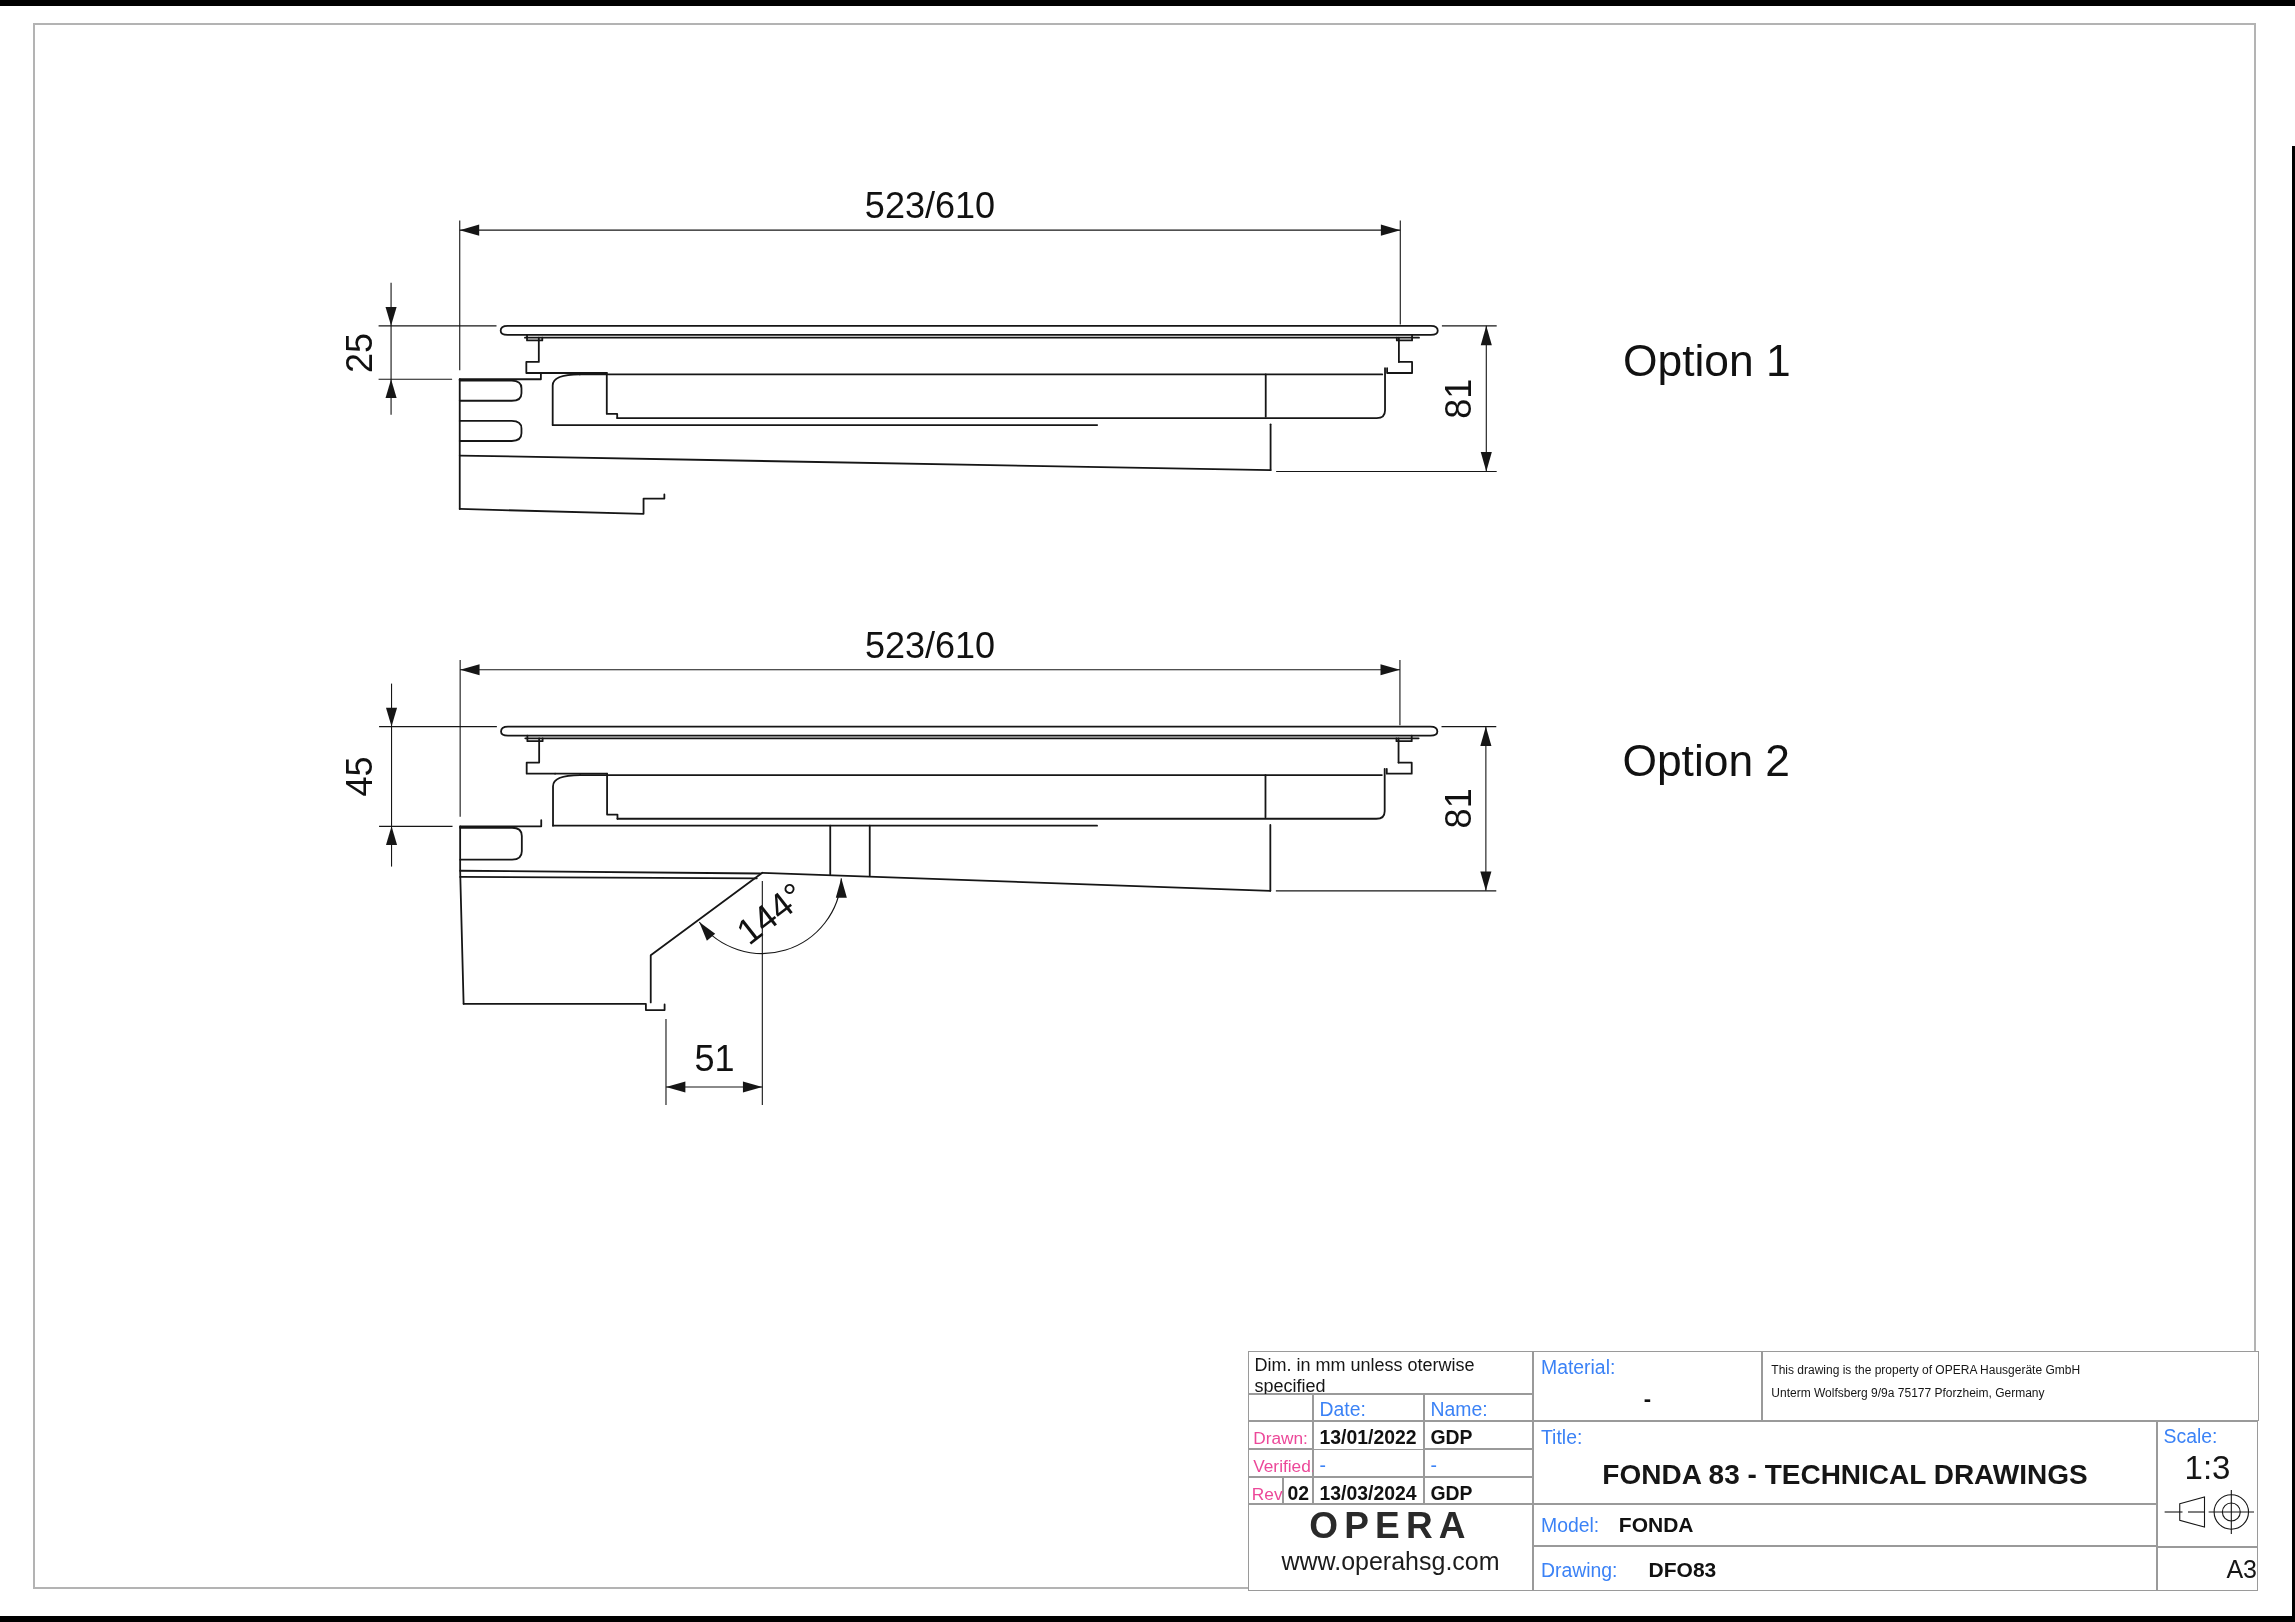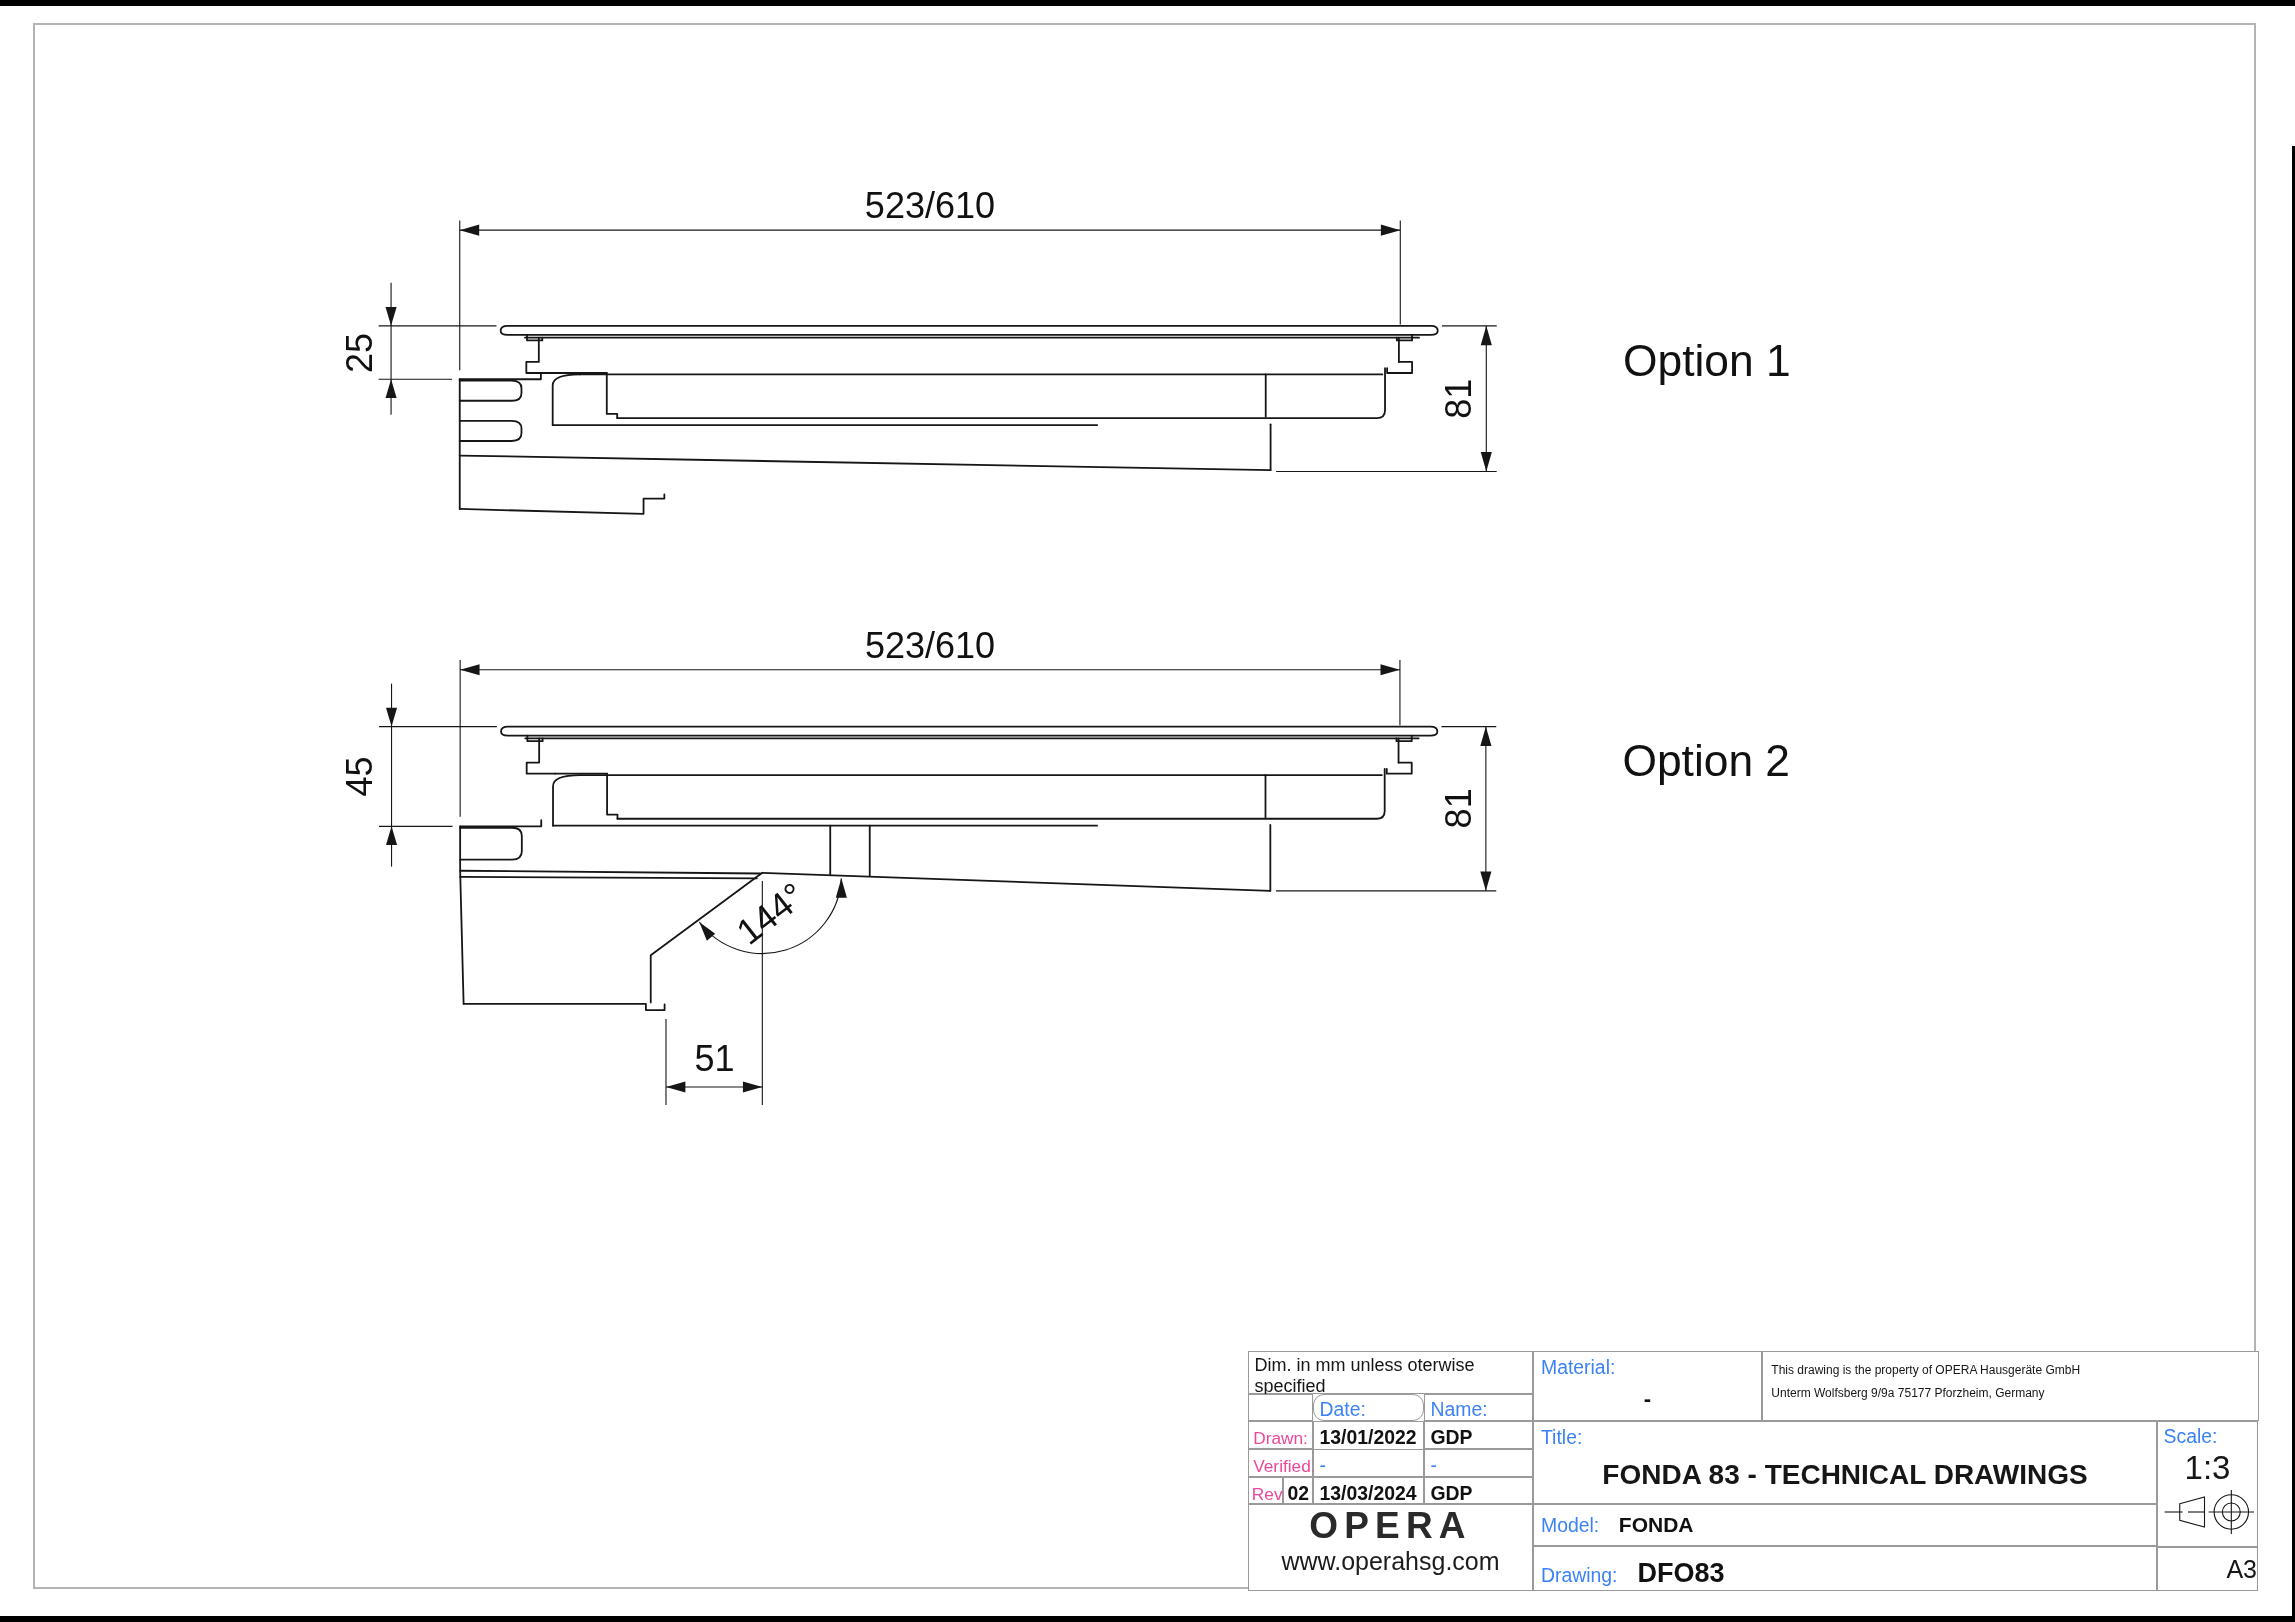--- a/index.html
+++ b/index.html
@@ -161,21 +161,21 @@
 </svg>
 
 <div class="tb">
 
   <div class="cell notes" style="left:0;top:0;width:285px;height:43px;">
     <div>Dim. in mm unless oterwise specified</div>
     <div>Tolerances ISO 2768</div>
   </div>
 
   <div class="cell" style="left:0;top:43px;width:65px;height:27px;"></div>
-  <div class="cell lab2" style="left:65px;top:43px;width:111px;height:27px;padding:2.8px 5.5px;border-radius:11px;">Date:</div>
+  <div class="cell lab2" style="left:65px;top:43px;width:111px;height:27px;padding:2.8px 5.5px;">Date:</div>
   <div class="cell lab2" style="left:176px;top:43px;width:109px;height:27px;padding:2.8px 5.5px;">Name:</div>
 
   <div class="cell lab" style="left:0;top:70px;width:65px;height:28px;padding:5.5px 4.2px;">Drawn:</div>
   <div class="cell val" style="left:65px;top:70px;width:111px;height:40px;padding:4.2px 5.5px;">13/01/2022</div>
   <div class="cell val" style="left:176px;top:70px;width:109px;height:28px;padding:4.2px 5.5px;">GDP</div>
 
   <div class="cell lab" style="left:0;top:98px;width:65px;height:28px;padding:5.5px 4.2px;">Verified.:</div>
   <div class="cell lab2" style="left:65px;top:98px;width:111px;height:28px;padding:4.2px 5.5px;">-</div>
   <div class="cell lab2" style="left:176px;top:98px;width:109px;height:28px;padding:4.2px 5.5px;">-</div>
 
@@ -204,21 +204,21 @@
     <div class="tbig" style="margin-top:9.7px;">FONDA 83 - TECHNICAL DRAWINGS</div>
   </div>
 
   <div class="cell" style="left:285px;top:153px;width:624px;height:42px;padding:8.3px 7px;">
     <span class="lab2">Model:</span>
     <span class="val" style="margin-left:16.6px;font-size:21px;">FONDA</span>
   </div>
 
   <div class="cell" style="left:285px;top:195px;width:624px;height:45px;padding:11px 7px;">
     <span class="lab2">Drawing:</span>
-    <span class="val" style="margin-left:17px;font-size:27px;">DFO83</span>
+    <span class="val" style="margin-left:28px;font-size:21px;">DFO83</span>
   </div>
 
   <div class="cell" style="left:909px;top:70px;width:101px;height:126px;padding:2.8px 5.5px;">
     <span class="lab2">Scale:</span>
     <div class="scaleval" style="text-align:center;margin-top:1.4px;">1:3</div>
     <svg style="position:static;display:block;margin:2.8px auto 0 auto;" width="92" height="44" viewBox="0 0 132 64">
       <path class="thin" d="M0,32 H26"></path>
       <path class="thin" d="M22,20 L58,10 V54 L22,44 Z"></path>
       <path class="thin" d="M34,32 H58"></path>
       <circle class="thin" cx="97" cy="32" r="25"></circle>

